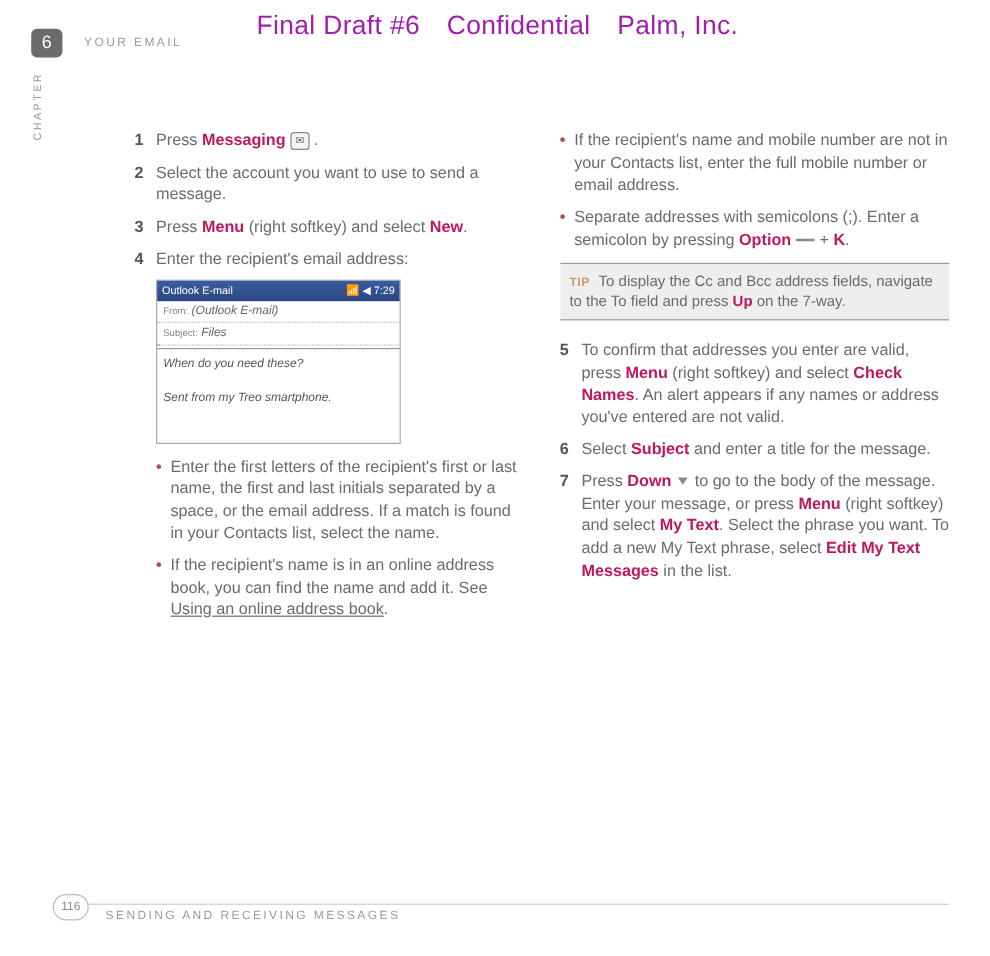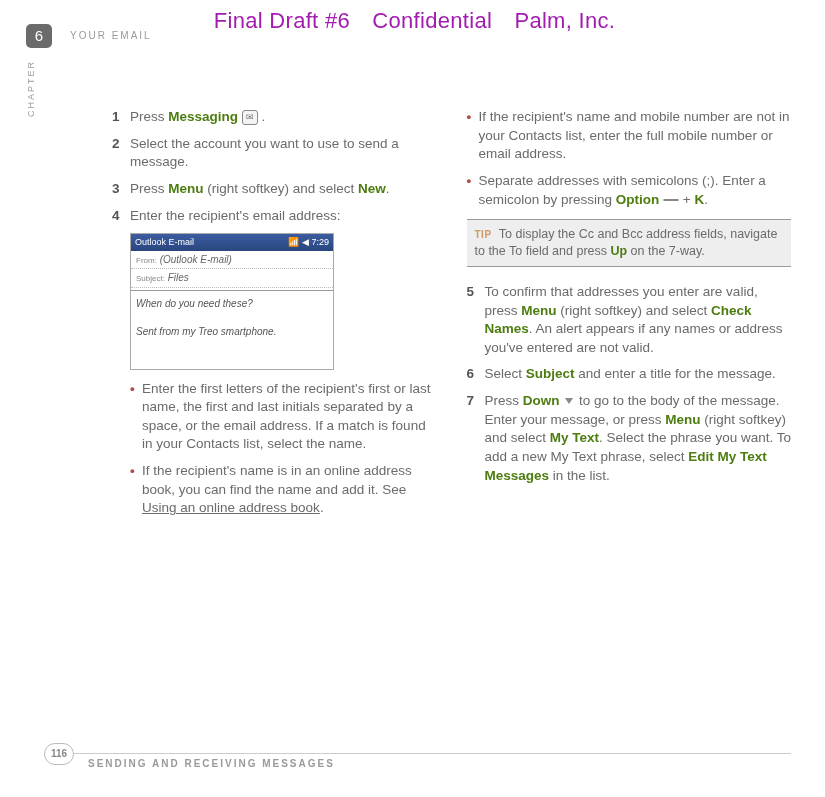--- a/index.html
+++ b/index.html
@@ -72,21 +72,21 @@
     display: flex;
     margin-bottom: 8px;
   }
   ol.steps > li .num {
     width: 18px;
     flex-shrink: 0;
     font-weight: 700;
     color: #545454;
   }
   ol.steps > li .txt { flex: 1; }
-  .b { font-weight: 700; color: #4d7c0f; }
+  .b { font-weight: 700; color: #be185d; }
   .key-icon {
     display: inline-block;
     border: 1px solid #888;
     border-radius: 3px;
     font-size: 9px;
     padding: 0 2px;
     vertical-align: middle;
     line-height: 13px;
     min-width: 16px;
     text-align: center;
@@ -142,22 +142,21 @@
     margin: 0 2px;
   }
   .footer {
     position: absolute;
     left: 44px;
     right: 34px;
     bottom: 28px;
     border-top: 1px solid #ccc;
     padding-top: 0;
     display: flex;
-    align-items: flex-start;
-    font-weight: bold;
+    align-items: center;
   }
   .page-badge {
     width: 30px; height: 22px;
     border: 1px solid #bbb;
     border-radius: 11px;
     text-align: center;
     line-height: 20px;
     font-size: 10px;
     color: #888;
     background: #fff;

